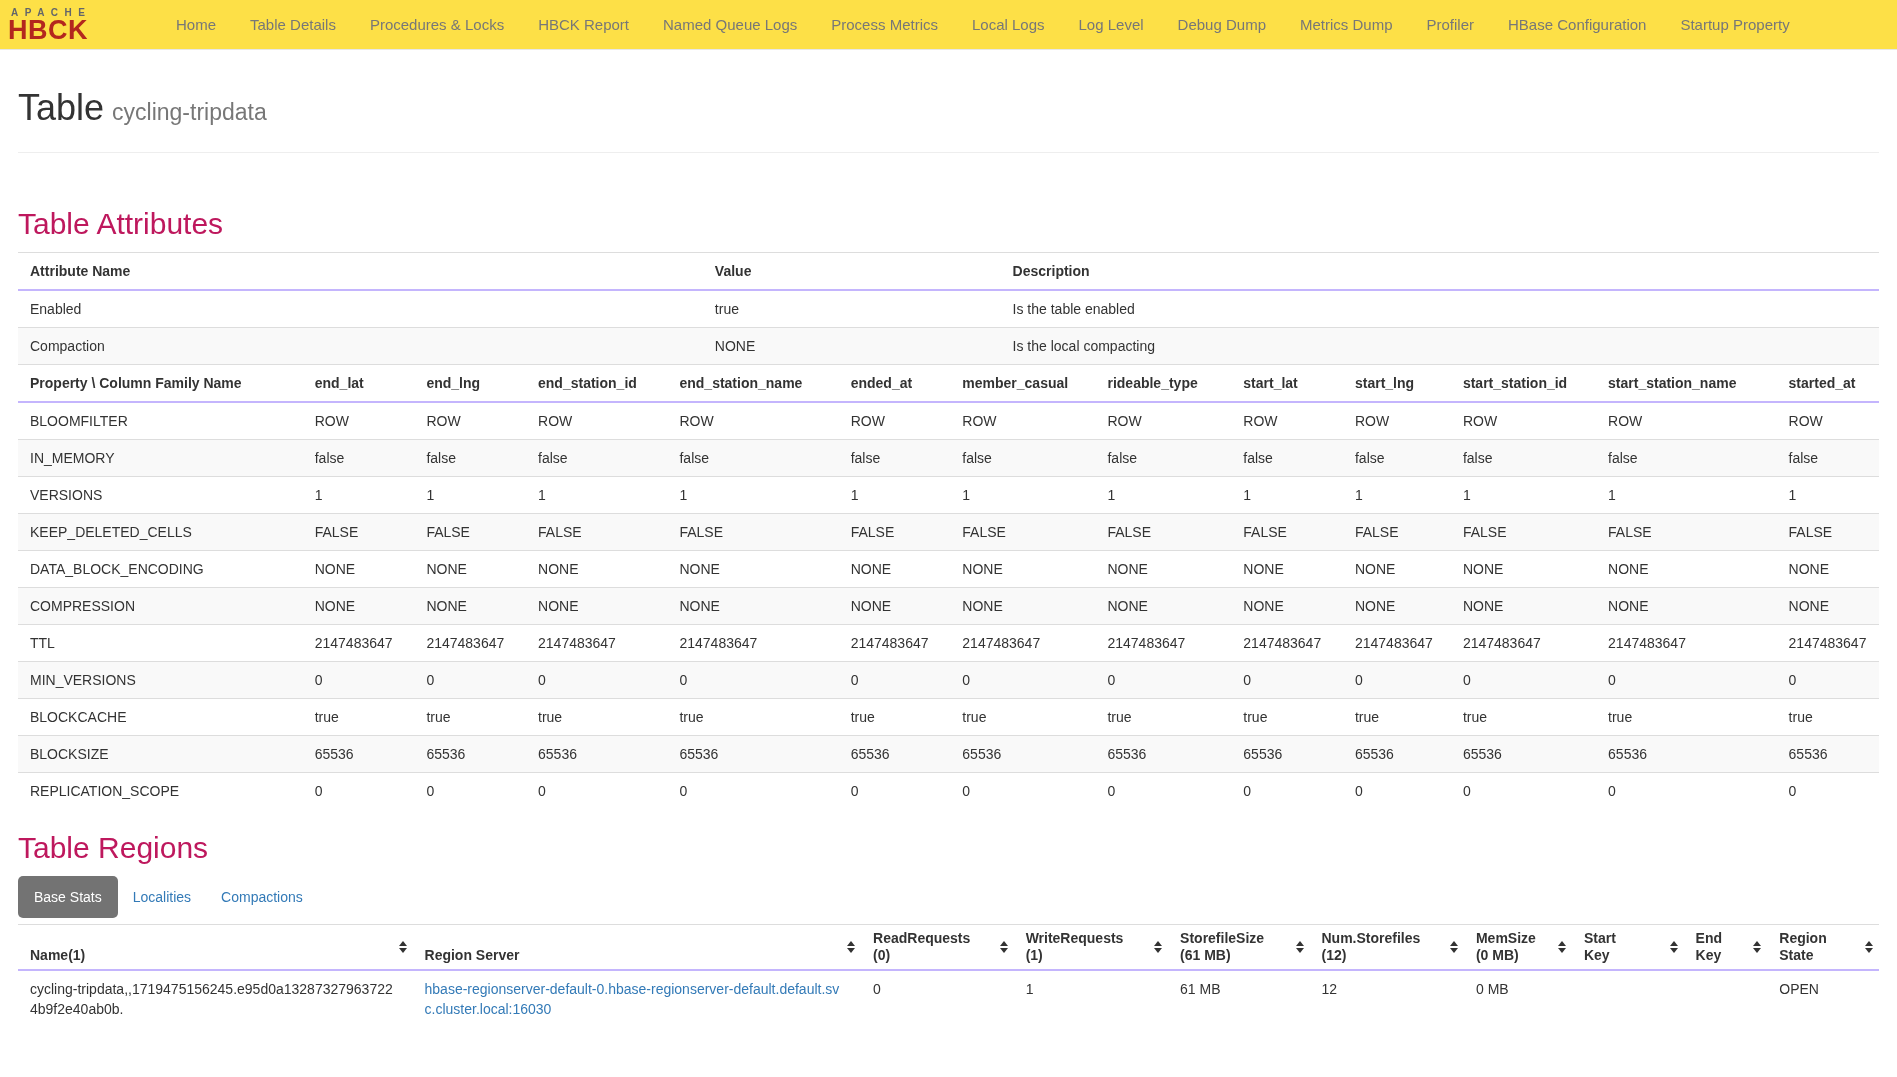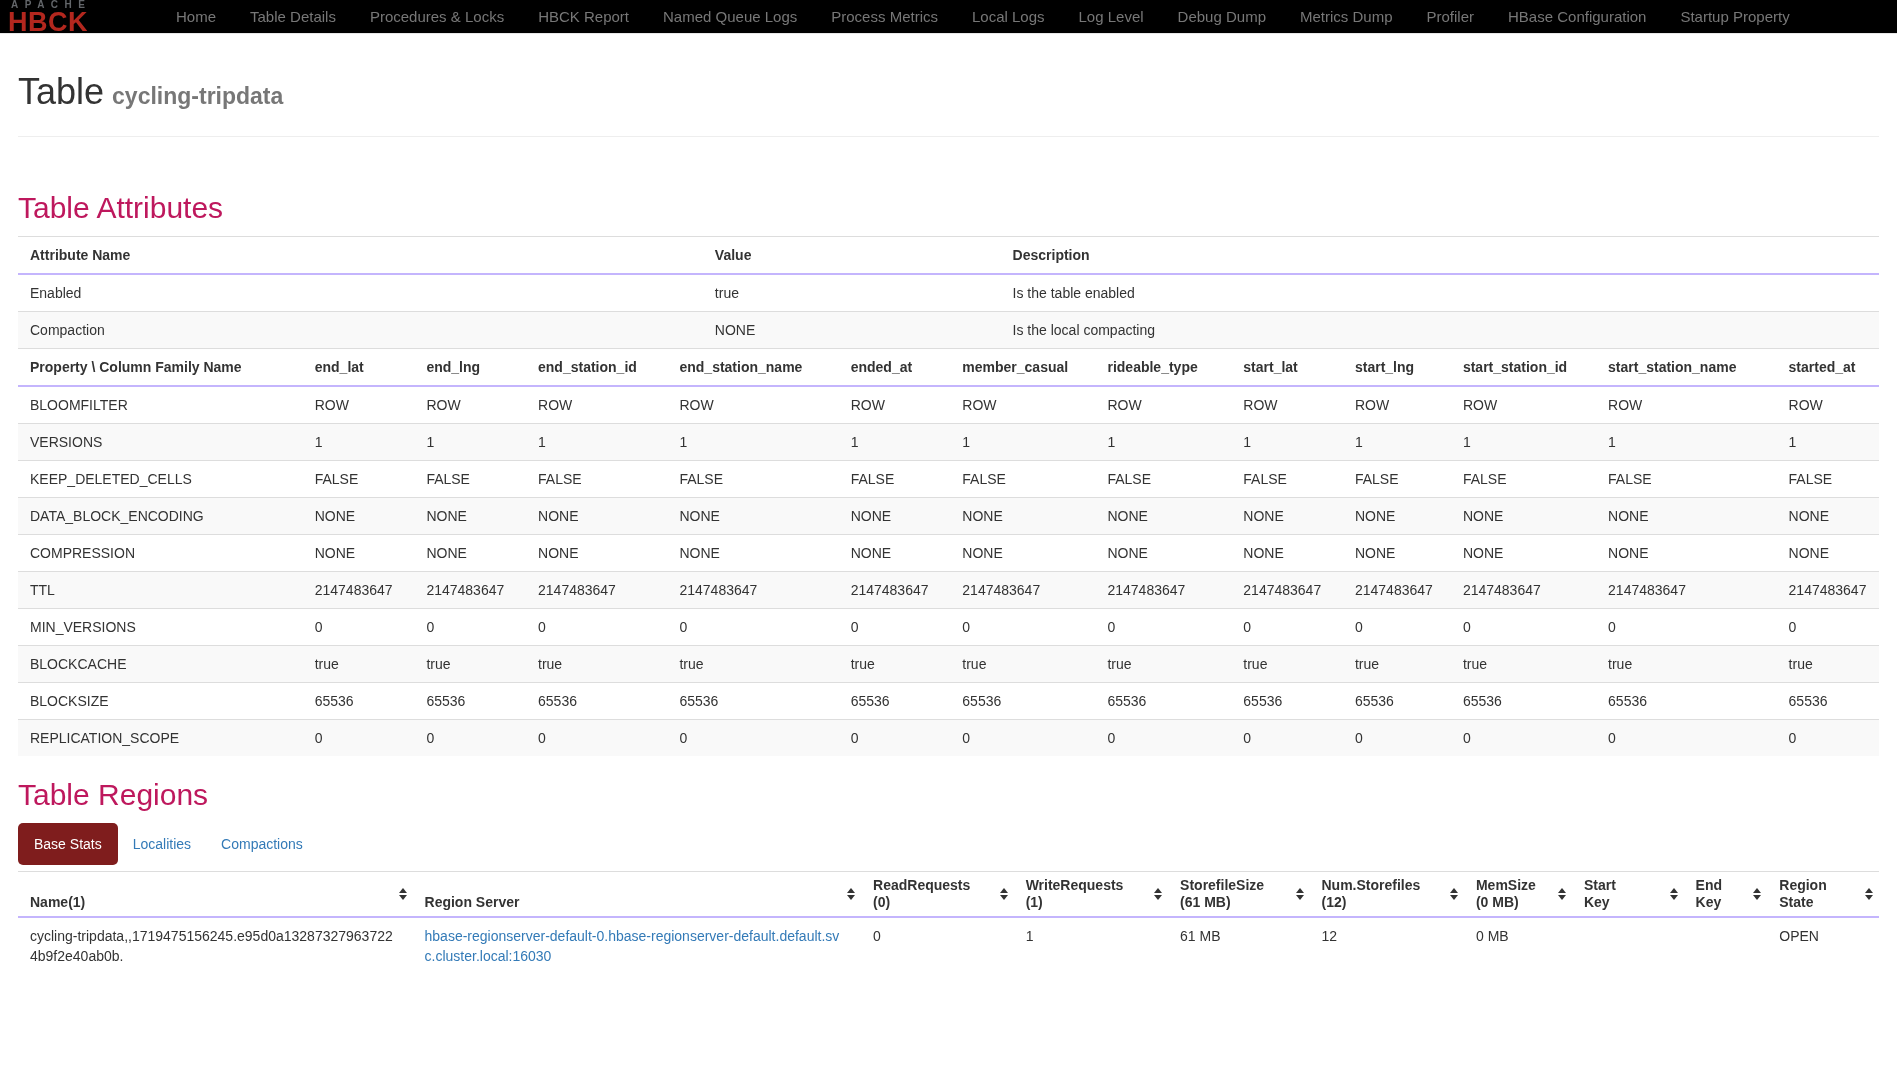--- a/index.html
+++ b/index.html
@@ -5,22 +5,22 @@
   * { box-sizing: border-box; margin: 0; padding: 0; }
   html, body { width: 1897px; height: 1077px; overflow: hidden; }
   body {
     font-family: "Liberation Sans", sans-serif;
     font-size: 14px;
     color: #333;
     background: #fff;
   }
   
   .navbar {
-    height: 34px;
-    background: #000000;
+    height: 50px;
+    background: #fde047;
     border-bottom: 1px solid #e7e7e7;
     display: flex;
     align-items: center;
     padding-left: 8px;
   }
   .brand { display: flex; flex-direction: column; justify-content: center; text-decoration: none; cursor: pointer; width: 106px; }
   .brand-top {
     font-size: 10px; font-weight: bold; color: #63666a;
     letter-spacing: 6.5px; line-height: 10px; padding-left: 3px; white-space: nowrap;
   }
@@ -29,21 +29,21 @@
     line-height: 24px; letter-spacing: 0.5px; white-space: nowrap;
   }
   .nav-list { list-style: none; display: flex; margin-left: 45px; }
   .nav-list li a {
     display: block; padding: 0 17px; line-height: 49px;
     color: #777; text-decoration: none; font-size: 15px; cursor: pointer; white-space: nowrap;
   }
   
   .container { padding: 0 18px; }
   h1 { font-size: 36px; font-weight: 400; line-height: 40px; margin: 38px 0 20px 0; color: #333; }
-  h1 small { font-size: 23px; color: #777; font-weight: 700; margin-left: 8px; }
+  h1 small { font-size: 23px; color: #777; font-weight: 400; margin-left: 8px; }
   hr { border: none; border-top: 1px solid #eee; margin: 0; }
   h2 { font-size: 30px; font-weight: 400; line-height: 33px; color: #be185d; }
   .h2-attrs   { margin: 54px 0 12px 0; }
   .h2-schema  { margin: 18px 0 8px 0; }
   .h2-regions { margin: 22px 0 12px 0; }
   
   .tbl { width: 100%; border-collapse: collapse; table-layout: fixed; }
   .tbl th, .tbl td {
     text-align: left; padding: 8px 12px;
     border-top: 1px solid #ddd; line-height: 20px; vertical-align: top;
@@ -98,21 +98,21 @@
     border-right: 4px solid transparent; border-top: 5px solid #333;
   }
   a.cell-link { color: #337ab7; text-decoration: none; cursor: pointer; word-break: break-all; }
   
   .tabs { display: flex; align-items: center; }
   .tab {
     padding: 11px 15px; font-size: 14px; line-height: 20px;
     border-radius: 5px; text-decoration: none; cursor: pointer;
     border: none; background: transparent; font-family: inherit;
   }
-  .tab.active { background: #7f1d1d; color: #fff; padding: 11px 16px; }
+  .tab.active { background: #737373; color: #fff; padding: 11px 16px; }
   .tab.inactive { color: #337ab7; }
 </style>
 </head>
 <body>
 
 <nav class="navbar">
   <a class="brand">
     <span class="brand-top">APACHE</span>
     <span class="brand-name">HBCK</span>
   </a>
@@ -236,20 +236,35 @@
           <td>ROW</td>
           <td>ROW</td>
           <td>ROW</td>
           <td>ROW</td>
           <td>ROW</td>
           <td>ROW</td>
           <td>ROW</td>
           <td>ROW</td>
         </tr>
         <tr>
+          <td>IN_MEMORY</td>
+          <td>false</td>
+          <td>false</td>
+          <td>false</td>
+          <td>false</td>
+          <td>false</td>
+          <td>false</td>
+          <td>false</td>
+          <td>false</td>
+          <td>false</td>
+          <td>false</td>
+          <td>false</td>
+          <td>false</td>
+        </tr>
+        <tr>
           <td>VERSIONS</td>
           <td>1</td>
           <td>1</td>
           <td>1</td>
           <td>1</td>
           <td>1</td>
           <td>1</td>
           <td>1</td>
           <td>1</td>
           <td>1</td>

